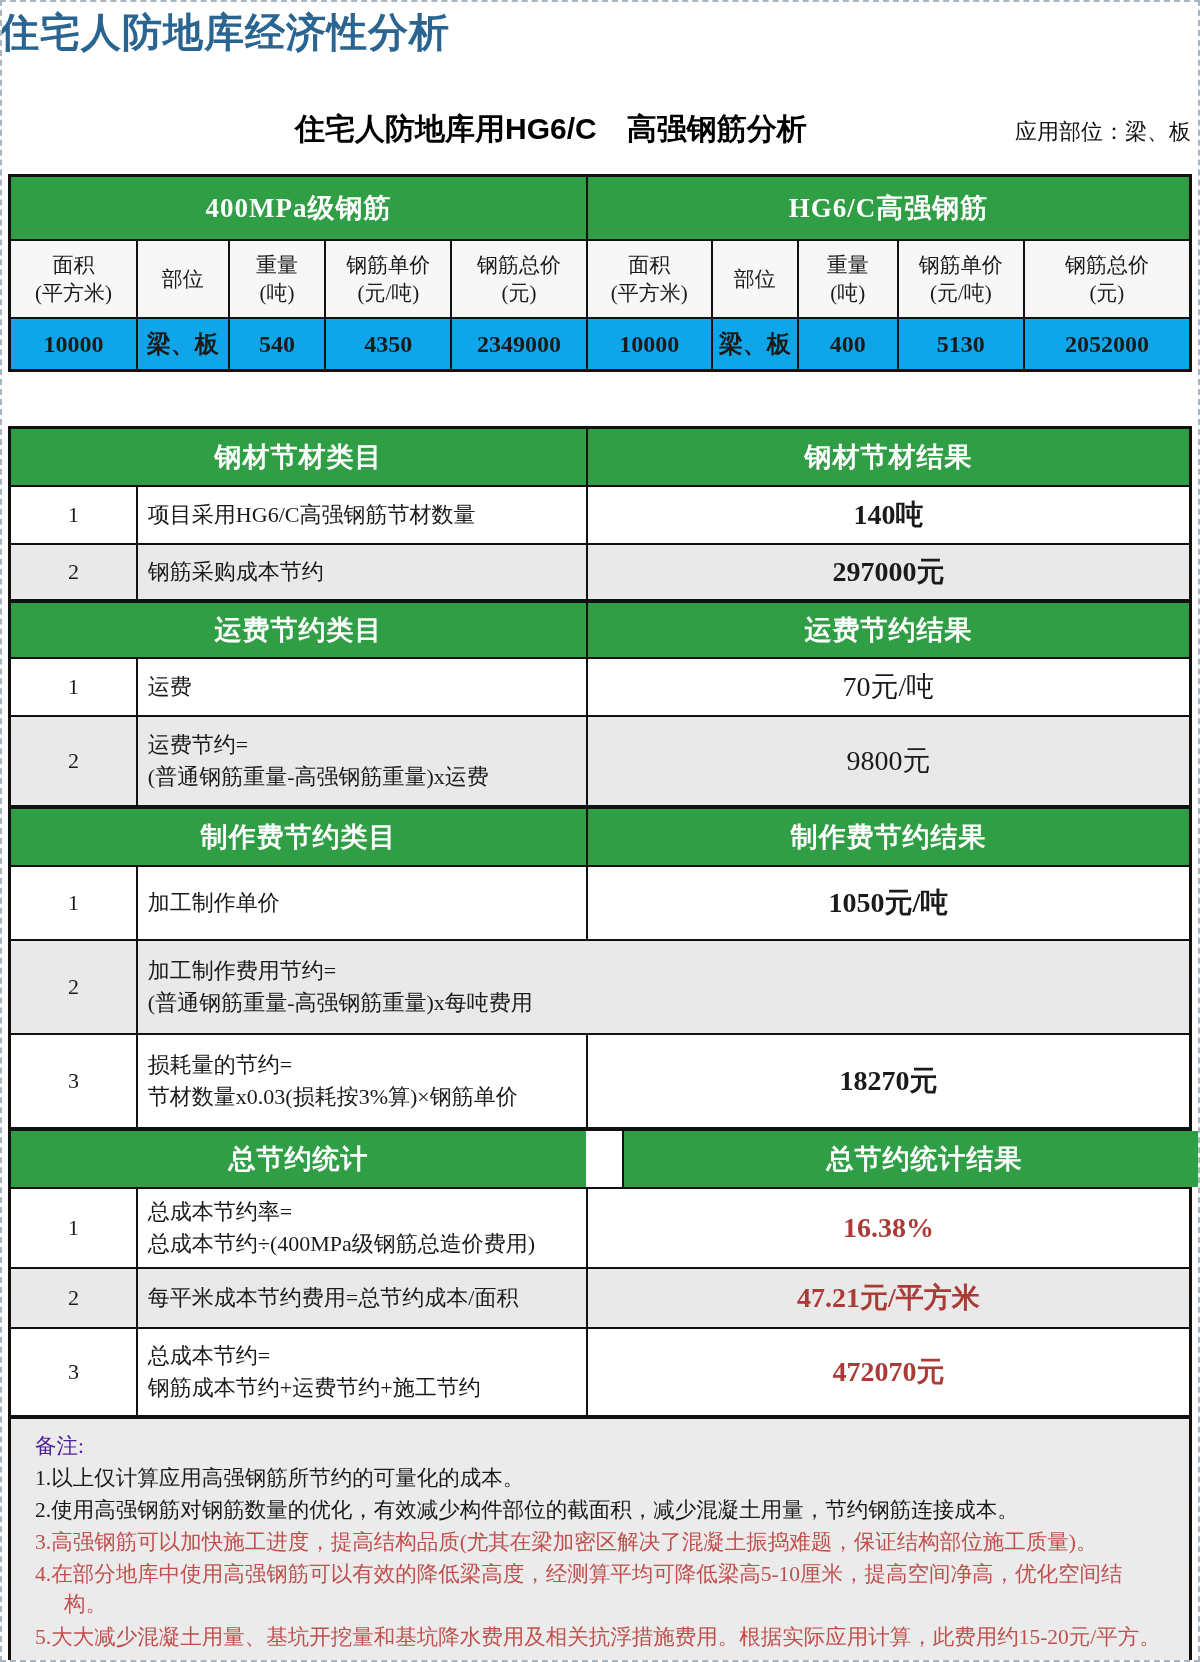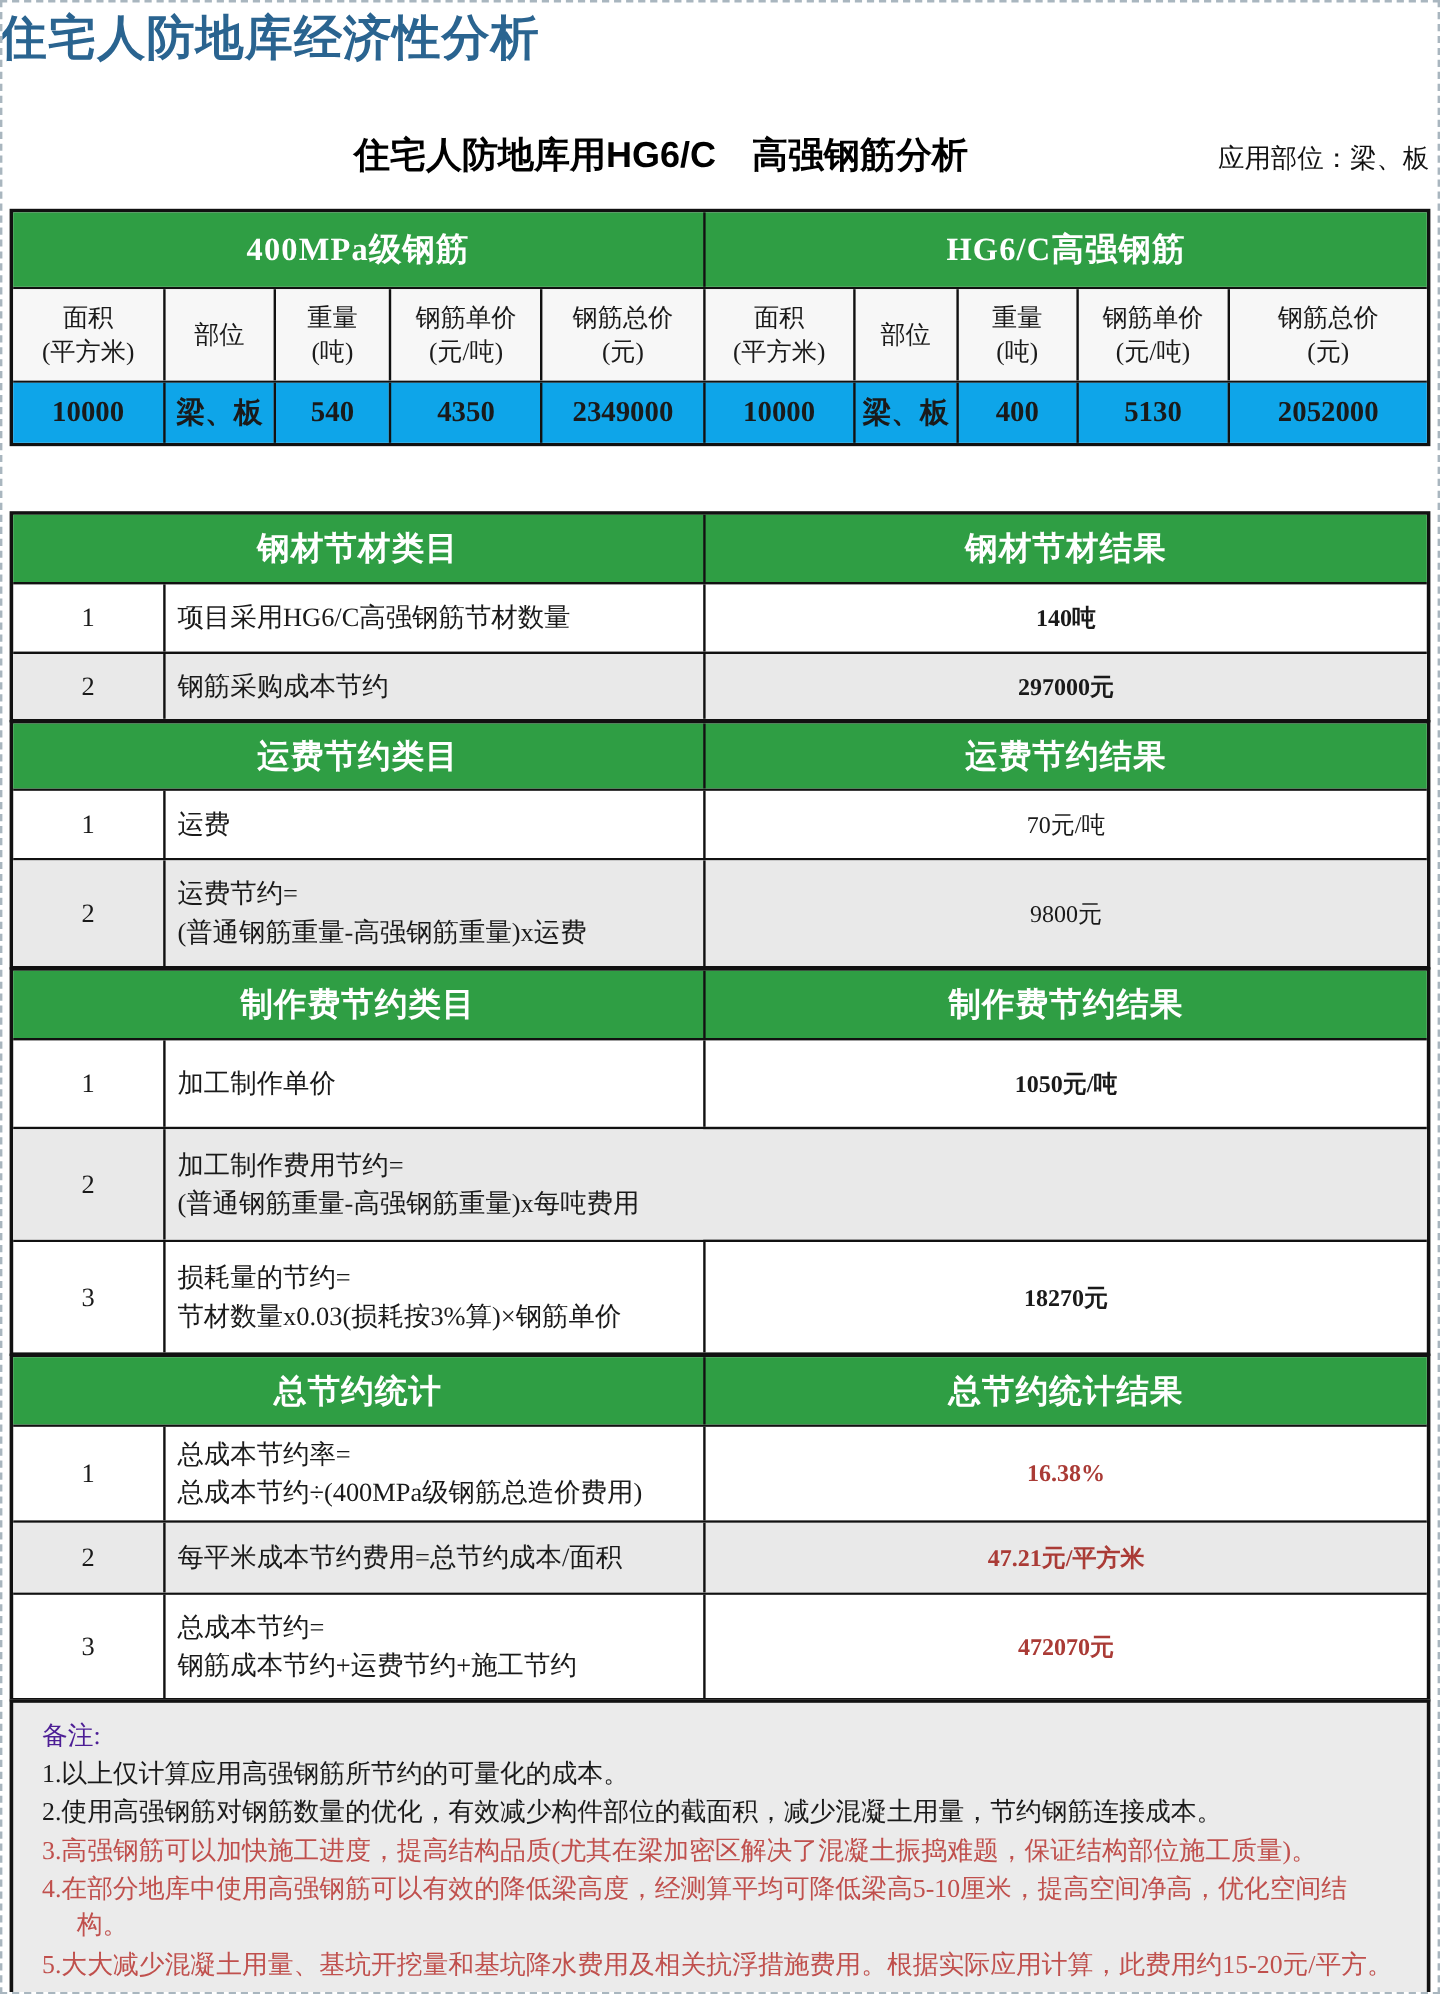--- a/index.html
+++ b/index.html
@@ -44,21 +44,21 @@
   .data-cell{font-size:24px;font-weight:bold;background:#0ea5e9;}
   .gap-band{height:56px;background:#ffffff;}
   
   .sec{margin-top:-2px;}
   .num-cell{font-size:22px;background:transparent;}
   .desc-cell{
     justify-content:flex-start;text-align:left;align-items:center;
     font-size:22px;line-height:1.45;padding:6px 10px;
   }
   .desc-inner span{display:block;}
-  .res-cell{font-size:20px;}
+  .res-cell{font-size:28px;}
   .res-bold{font-weight:bold;}
   .res-red{font-weight:bold;color:#aa3b36;}
   .alt{background:#e9e9e9;}
   .alt .cell{background:#e9e9e9;}
   
   .notes{
     border:3px solid #111;margin:-2px 1px 0 1px;background:#ebebeb;
     padding:12px 28px 14px 24px;font-size:21.5px;line-height:1.4;min-height:246px;
     box-sizing:border-box;
   }
@@ -220,21 +220,21 @@
         <div class="desc-inner">
           <span>损耗量的节约=</span>
           <span>节材数量x0.03(损耗按3%算)×钢筋单价</span>
         </div>
       </div>
       <div class="cell res-cell res-bold">18270元</div>
     </div>
   </div>
 
   <div class="tbl sec">
-    <div class="trow cols-2" style="min-height:56px;">
+    <div class="trow cols-2" style="min-height:56px;gap:36px;">
       <div class="cell green">总节约统计</div>
       <div class="cell green">总节约统计结果</div>
     </div>
     <div class="trow cols-3" style="min-height:78px;">
       <div class="cell num-cell">1</div>
       <div class="cell desc-cell">
         <div class="desc-inner">
           <span>总成本节约率=</span>
           <span>总成本节约÷(400MPa级钢筋总造价费用)</span>
         </div>

